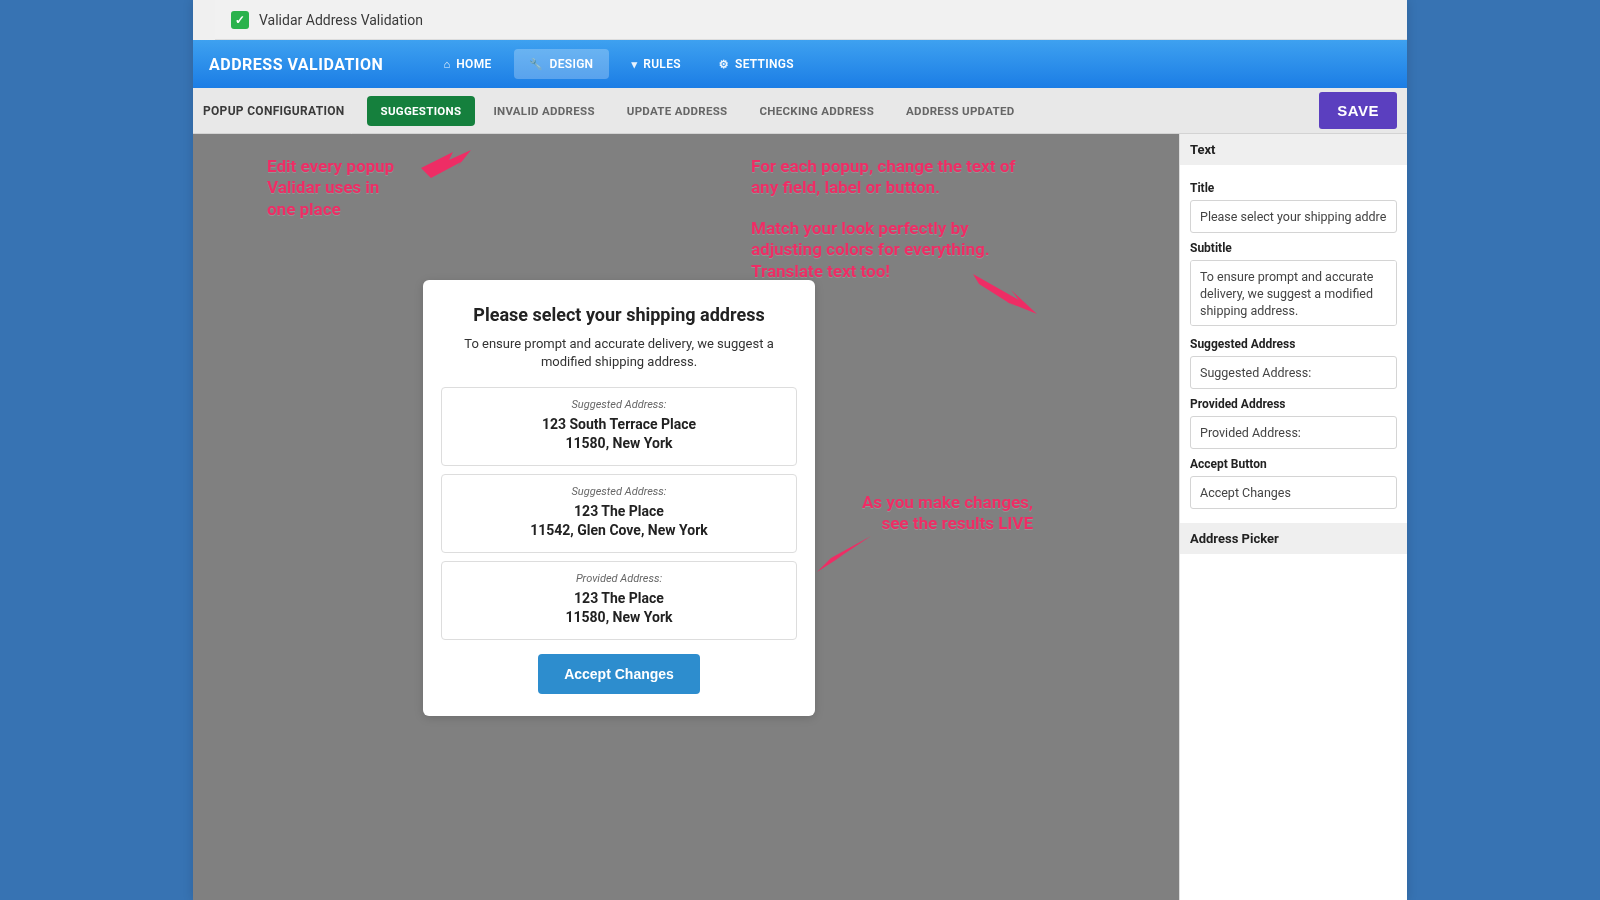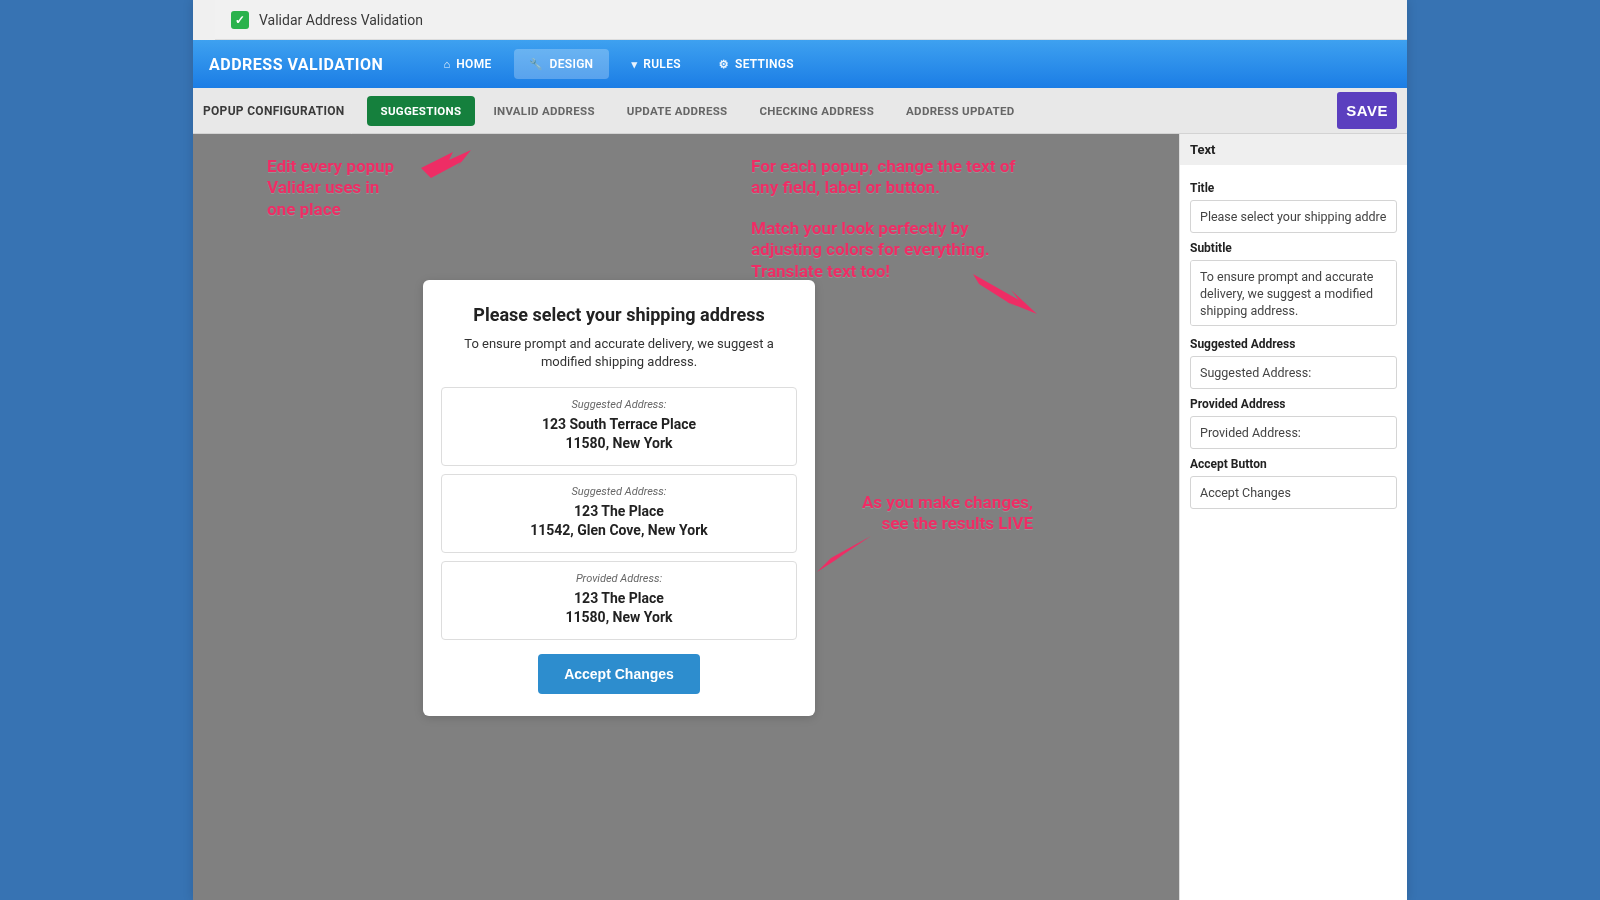--- a/index.html
+++ b/index.html
@@ -97,21 +97,21 @@
 }
 .tab {
   font-size:11.5px; font-weight:700; color:#666;
   padding:8px 14px; border-radius:4px; cursor:pointer;
   letter-spacing:.3px;
 }
 .tab.active { background:#15803d; color:#fff; }
 .subnav-spacer { flex:1; }
 .save-btn {
   background:#5b3fbf; color:#fff; font-weight:700; font-size:15px;
-  padding:10px 9px; border:none; border-radius:3px; cursor:pointer;
+  padding:10px 18px; border:none; border-radius:3px; cursor:pointer;
   letter-spacing:.5px;
 }
 
 .main { flex:1; display:flex; overflow:hidden; }
 .canvas {
   flex:1; background:#808080; position:relative; overflow:hidden;
 }
 .popup {
   position:absolute; left:230px; top:146px;
   width:392px; background:#fff; border-radius:6px;
@@ -264,15 +264,16 @@
         <div class="side-label">Suggested Address</div>
         <input class="side-input" value="Suggested Address:" style="">
 
         <div class="side-label">Provided Address</div>
         <input class="side-input" value="Provided Address:" style="">
 
         <div class="side-label">Accept Button</div>
         <input class="side-input" value="Accept Changes" style="">
       </div>
 
+      <div class="side-section-head">Address Picker</div>
     </div>
   </div>
 </div>
 
 </body></html>

